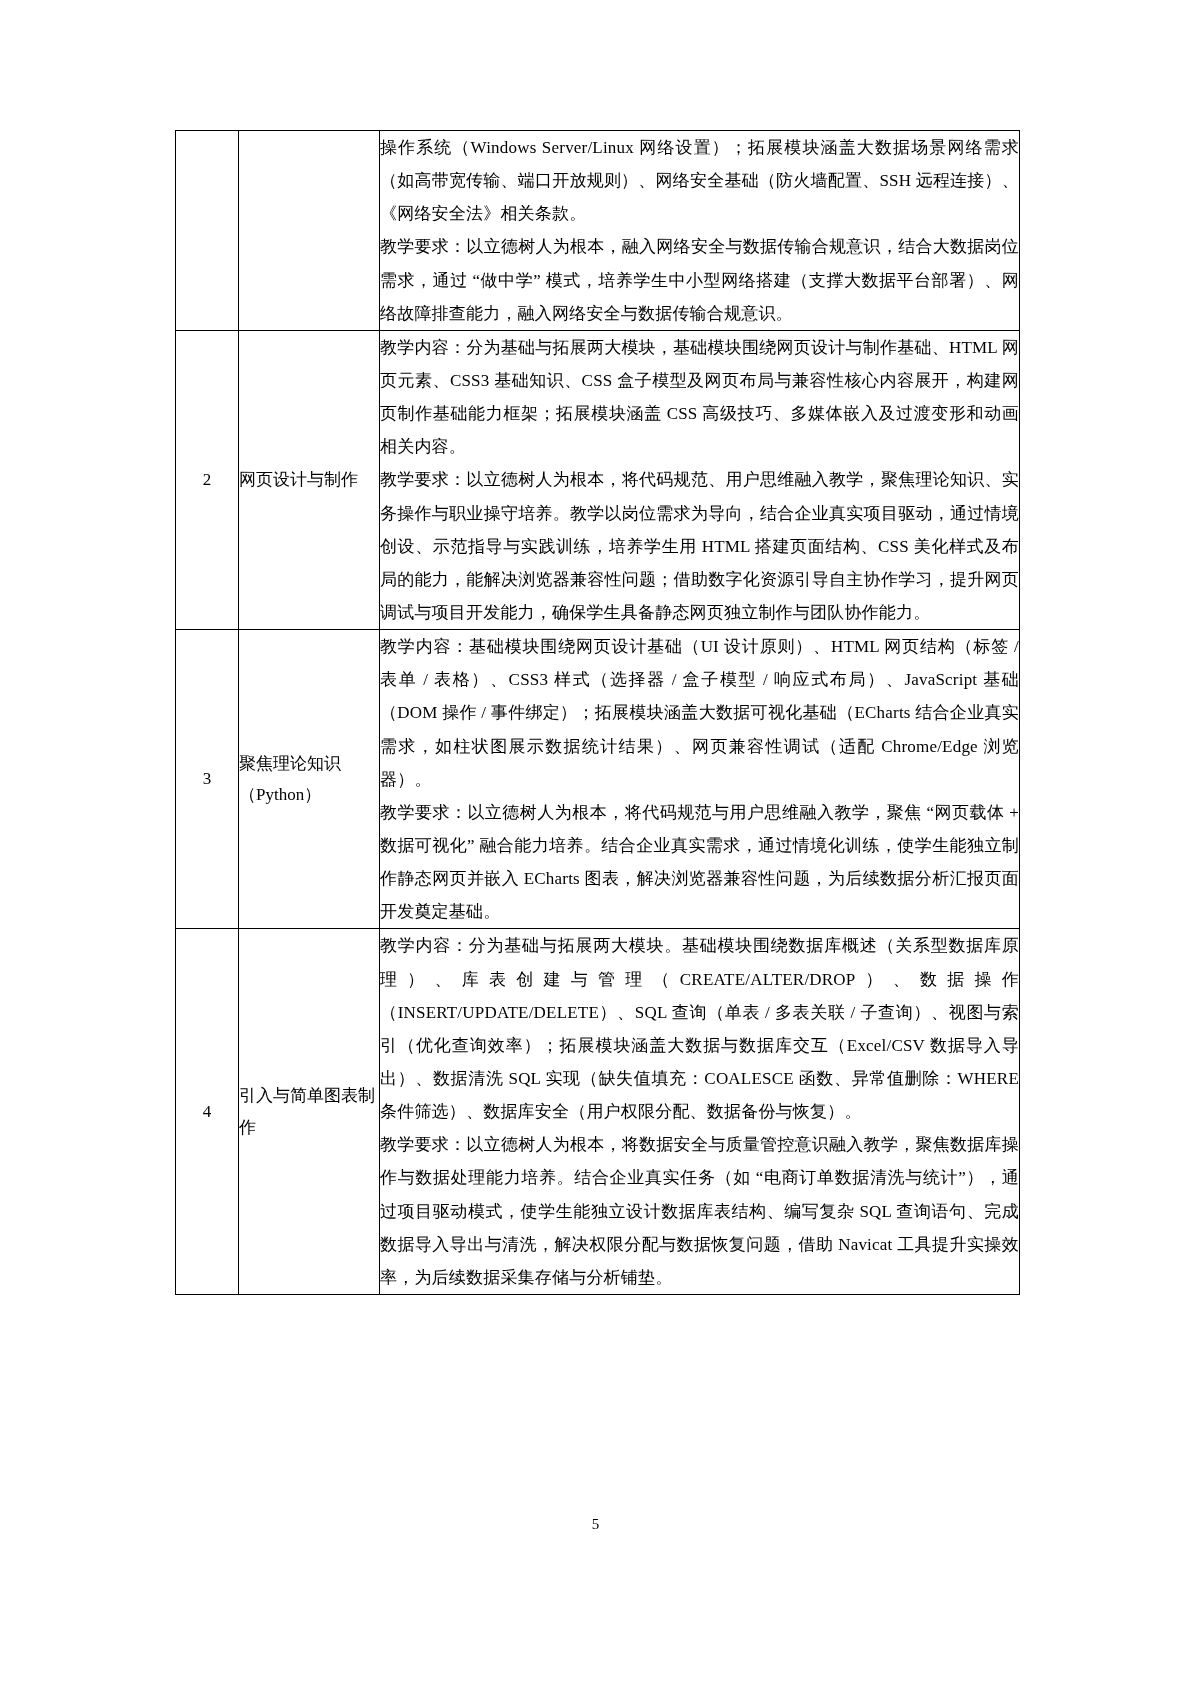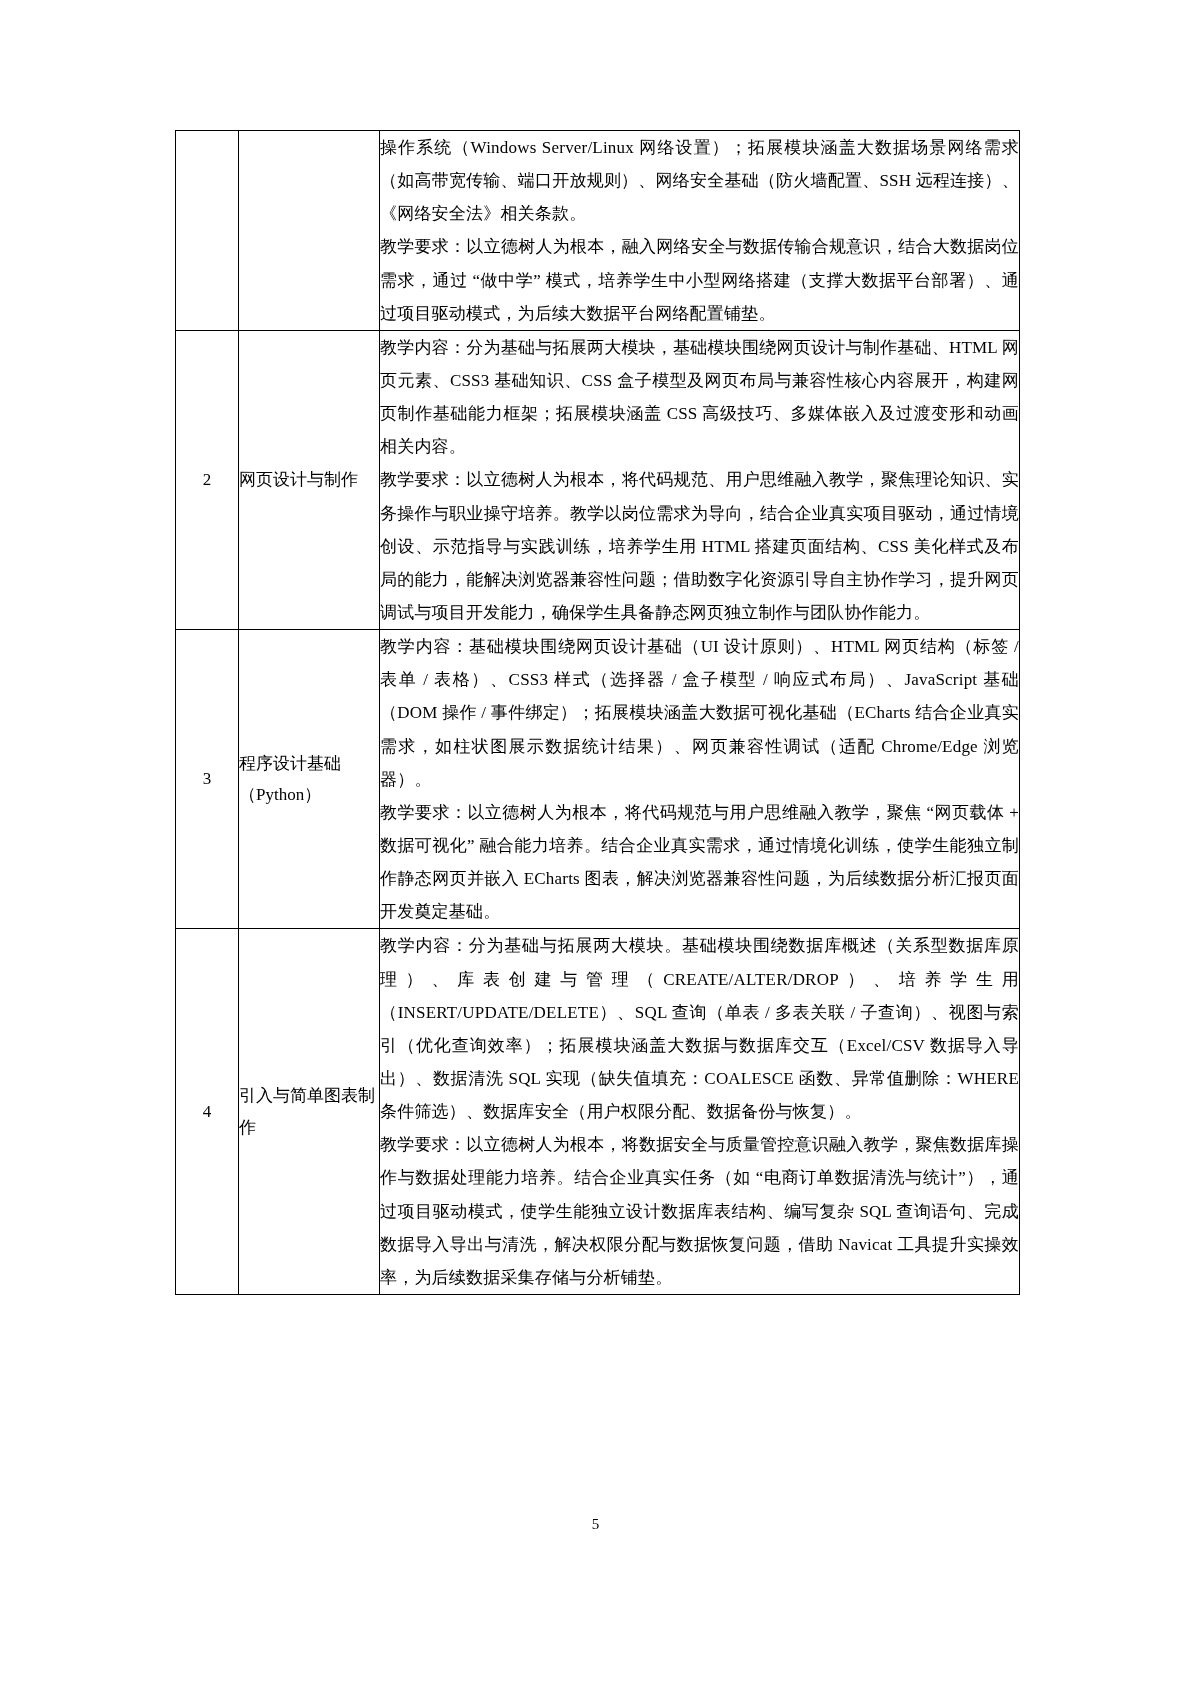--- a/index.html
+++ b/index.html
@@ -74,44 +74,44 @@
 
 <div class="page">
 
   <table class="course-table">
     <tbody>
       <tr>
         <td class="col-no"></td>
         <td class="col-name"></td>
         <td class="col-desc">
           <p class="para">操作系统（Windows Server/Linux 网络设置）；拓展模块涵盖大数据场景网络需求（如高带宽传输、端口开放规则）、网络安全基础（防火墙配置、SSH 远程连接）、《网络安全法》相关条款。</p>
-          <p class="para">教学要求：以立德树人为根本，融入网络安全与数据传输合规意识，结合大数据岗位需求，通过 “做中学” 模式，培养学生中小型网络搭建（支撑大数据平台部署）、通过项目驱动模式，为后续大数据平台网络配置铺垫。</p>
+          <p class="para">教学要求：以立德树人为根本，融入网络安全与数据传输合规意识，结合大数据岗位需求，通过 “做中学” 模式，培养学生中小型网络搭建（支撑大数据平台部署）、网络故障排查能力，融入网络安全与数据传输合规意识。</p>
         </td>
       </tr>
       <tr>
         <td class="col-no">2</td>
         <td class="col-name">网页设计与制作</td>
         <td class="col-desc">
           <p class="para">教学内容：分为基础与拓展两大模块，基础模块围绕网页设计与制作基础、HTML 网页元素、CSS3 基础知识、CSS 盒子模型及网页布局与兼容性核心内容展开，构建网页制作基础能力框架；拓展模块涵盖 CSS 高级技巧、多媒体嵌入及过渡变形和动画相关内容。</p>
           <p class="para">教学要求：以立德树人为根本，将代码规范、用户思维融入教学，聚焦理论知识、实务操作与职业操守培养。教学以岗位需求为导向，结合企业真实项目驱动，通过情境创设、示范指导与实践训练，培养学生用 HTML 搭建页面结构、CSS 美化样式及布局的能力，能解决浏览器兼容性问题；借助数字化资源引导自主协作学习，提升网页调试与项目开发能力，确保学生具备静态网页独立制作与团队协作能力。</p>
         </td>
       </tr>
       <tr>
         <td class="col-no">3</td>
-        <td class="col-name">程序设计基础（Python）</td>
+        <td class="col-name">聚焦理论知识（Python）</td>
         <td class="col-desc">
           <p class="para">教学内容：基础模块围绕网页设计基础（UI 设计原则）、HTML 网页结构（标签 / 表单 / 表格）、CSS3 样式（选择器 / 盒子模型 / 响应式布局）、JavaScript 基础（DOM 操作 / 事件绑定）；拓展模块涵盖大数据可视化基础（ECharts 结合企业真实需求，如柱状图展示数据统计结果）、网页兼容性调试（适配 Chrome/Edge 浏览器）。</p>
           <p class="para">教学要求：以立德树人为根本，将代码规范与用户思维融入教学，聚焦 “网页载体 + 数据可视化” 融合能力培养。结合企业真实需求，通过情境化训练，使学生能独立制作静态网页并嵌入 ECharts 图表，解决浏览器兼容性问题，为后续数据分析汇报页面开发奠定基础。</p>
         </td>
       </tr>
       <tr>
         <td class="col-no">4</td>
         <td class="col-name">引入与简单图表制作</td>
         <td class="col-desc">
-          <p class="para">教学内容：分为基础与拓展两大模块。基础模块围绕数据库概述（关系型数据库原理）、库表创建与管理（CREATE/ALTER/DROP）、培养学生用（INSERT/UPDATE/DELETE）、SQL 查询（单表 / 多表关联 / 子查询）、视图与索引（优化查询效率）；拓展模块涵盖大数据与数据库交互（Excel/CSV 数据导入导出）、数据清洗 SQL 实现（缺失值填充：COALESCE 函数、异常值删除：WHERE 条件筛选）、数据库安全（用户权限分配、数据备份与恢复）。</p>
+          <p class="para">教学内容：分为基础与拓展两大模块。基础模块围绕数据库概述（关系型数据库原理）、库表创建与管理（CREATE/ALTER/DROP）、数据操作（INSERT/UPDATE/DELETE）、SQL 查询（单表 / 多表关联 / 子查询）、视图与索引（优化查询效率）；拓展模块涵盖大数据与数据库交互（Excel/CSV 数据导入导出）、数据清洗 SQL 实现（缺失值填充：COALESCE 函数、异常值删除：WHERE 条件筛选）、数据库安全（用户权限分配、数据备份与恢复）。</p>
           <p class="para">教学要求：以立德树人为根本，将数据安全与质量管控意识融入教学，聚焦数据库操作与数据处理能力培养。结合企业真实任务（如 “电商订单数据清洗与统计”），通过项目驱动模式，使学生能独立设计数据库表结构、编写复杂 SQL 查询语句、完成数据导入导出与清洗，解决权限分配与数据恢复问题，借助 Navicat 工具提升实操效率，为后续数据采集存储与分析铺垫。</p>
         </td>
       </tr>
     </tbody>
   </table>
 
 </div>
 
 <div class="page-number">5</div>
 

